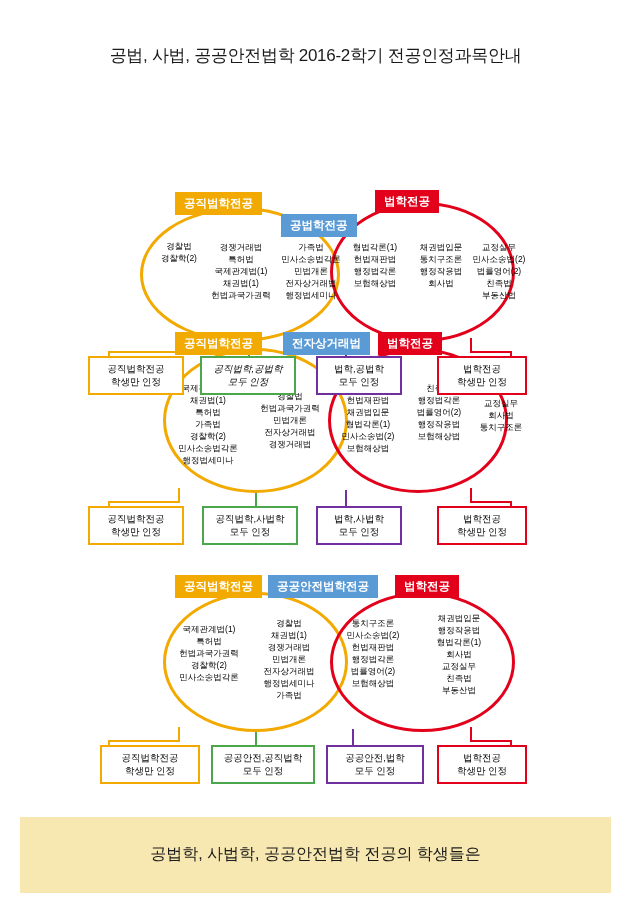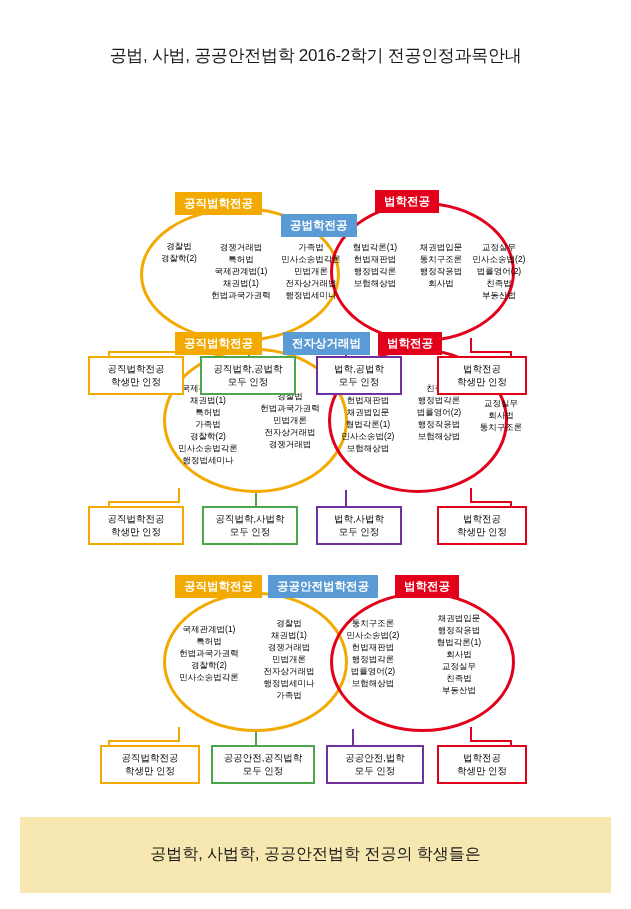--- a/index.html
+++ b/index.html
@@ -164,21 +164,21 @@
     <div class="v" style="left:345px; top:252px; height:16px; background:#7030a0;"></div>
     <div class="v" style="left:470px; top:249px; height:14px; background:#e2001a;"></div>
     <div class="h" style="left:470px; top:262px; width:40px; background:#e2001a;"></div>
     <div class="v" style="left:510px; top:262px; height:6px; background:#e2001a;"></div>
   </div>
 
   <div class="legend yellow" style="left:88px; top:267px; width:96px;">
     <span>공직법학전공</span>
     <span class="l2">학생만 인정</span>
   </div>
-  <div class="legend green" style="left:200px; top:267px; width:96px;">
+  <div class="legend green" style="left:200px; top:267px; width:96px;font-style:italic;">
     <span>공직법학,공법학</span>
     <span class="l2">모두 인정</span>
   </div>
   <div class="legend purple" style="left:316px; top:267px; width:86px;">
     <span>법학,공법학</span>
     <span class="l2">모두 인정</span>
   </div>
   <div class="legend red" style="left:437px; top:267px; width:90px;">
     <span>법학전공</span>
     <span class="l2">학생만 인정</span>

